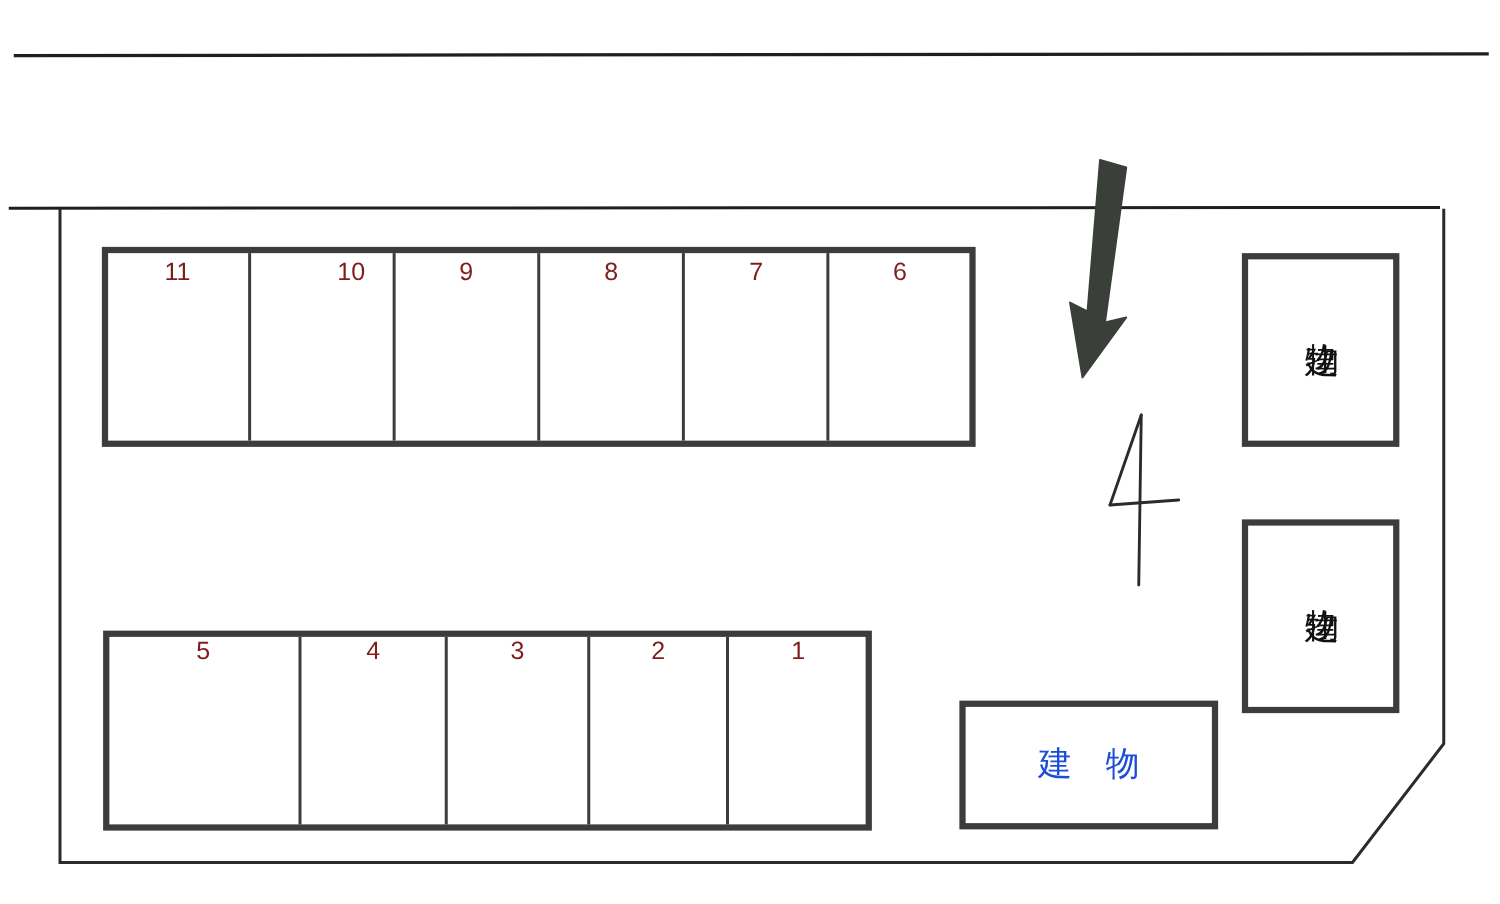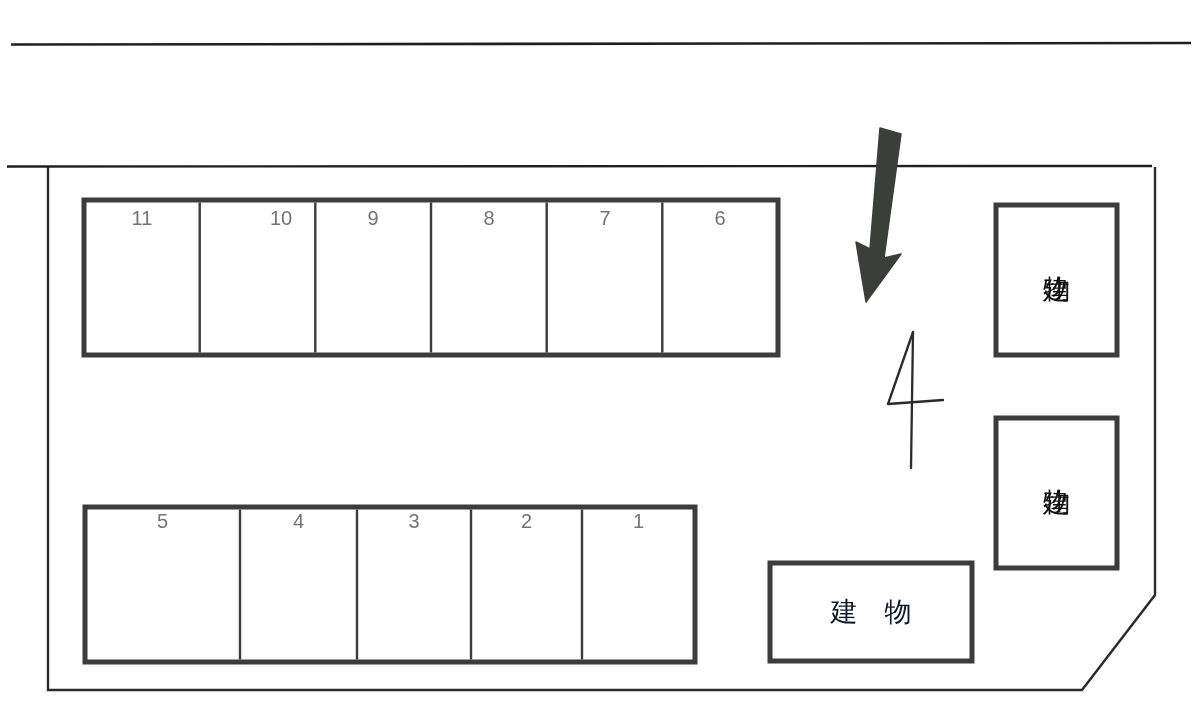--- a/index.html
+++ b/index.html
@@ -32,42 +32,42 @@
     top: 0;
     width: 1200px;
     height: 723px;
     pointer-events: none;
   }
   .stall-label {
     position: absolute;
     font-family: "Liberation Sans", "DejaVu Sans", sans-serif;
     font-size: 20px;
     font-weight: 400;
-    color: #737373;
+    color: #7f1d1d;
     text-align: center;
     line-height: 1;
     white-space: nowrap;
     pointer-events: auto;
   }
   .bldg-label-v {
     position: absolute;
     font-family: "DejaVu Sans", "Liberation Sans", sans-serif;
     font-size: 27px;
     color: #111111;
     text-align: center;
     line-height: 1.72;
     letter-spacing: 0;
     white-space: nowrap;
     pointer-events: auto;
   }
   .bldg-label-h {
     position: absolute;
     font-family: "DejaVu Sans", "Liberation Sans", sans-serif;
     font-size: 27px;
-    color: #0f172a;
+    color: #1d4ed8;
     text-align: center;
     line-height: 1;
     white-space: nowrap;
     pointer-events: auto;
   }
   .hit {
     position: absolute;
     pointer-events: auto;
   }
 </style>

